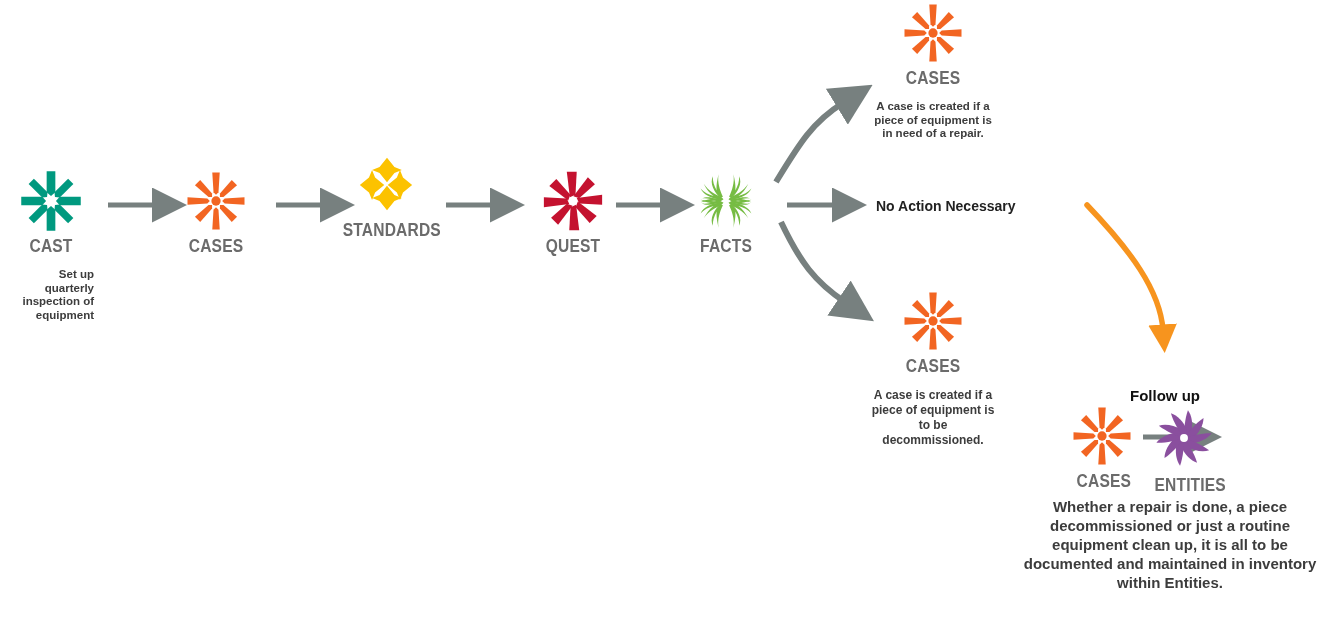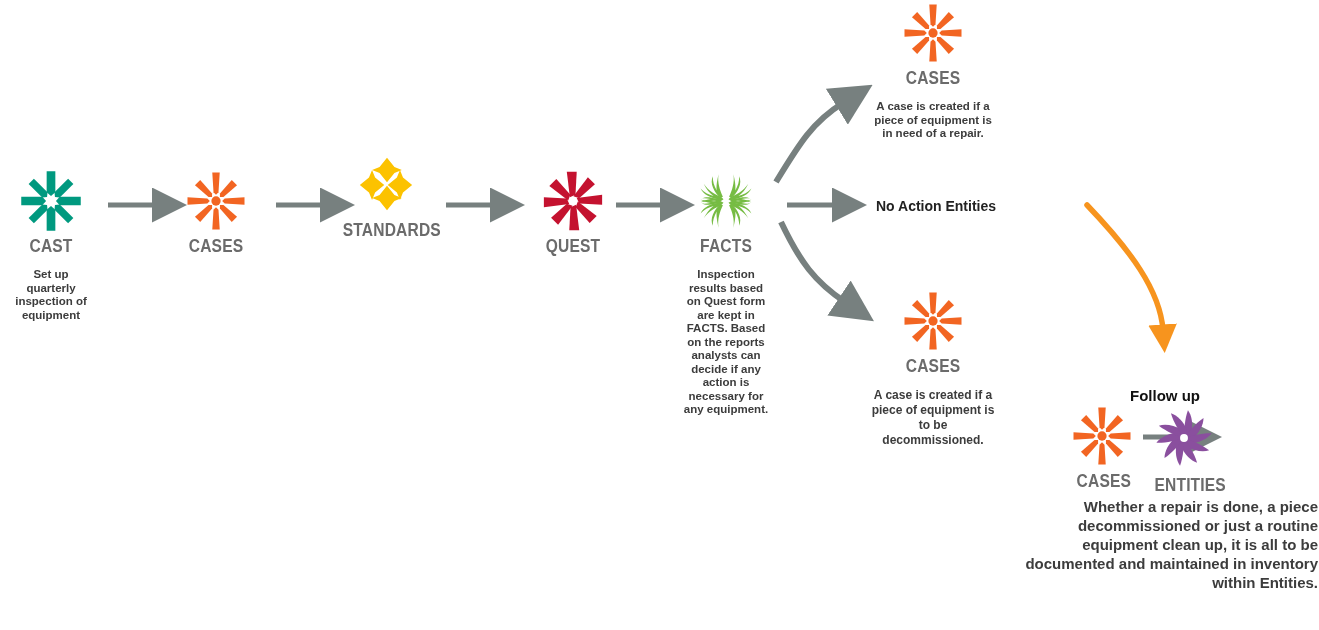--- a/index.html
+++ b/index.html
@@ -66,21 +66,21 @@
     white-space: nowrap;
     margin-top: 16px;
   }
   .para {
     position: absolute;
     font-family: "Liberation Sans", sans-serif;
     font-weight: bold;
     font-size: 15px;
     line-height: 19px;
     color: #3c3c3c;
-    text-align: right;
+    text-align: center;
   }
   svg.arrow-layer {
     position: absolute;
     left: 0; top: 0;
     width: 1319px;
     height: 630px;
     pointer-events: none;
   }
 </style>
 </head>
@@ -136,21 +136,21 @@
         <g transform="rotate(45 50 50)">
           <path d="M44,5 L56,5 L56,36 L50,41 L44,36 Z"></path>
           <path d="M44,95 L56,95 L56,64 L50,59 L44,64 Z"></path>
           <path d="M5,44 L5,56 L36,56 L41,50 L36,44 Z"></path>
           <path d="M95,44 L95,56 L64,56 L59,50 L64,44 Z"></path>
         </g>
       </g>
       <circle cx="50" cy="50" r="8" fill="#ffffff"></circle>
     </svg>
     <span class="node-label">CAST</span>
-    <span class="node-desc" style="padding:0 8px;">Set up quarterly inspection of equipment</span>
+    <span class="node-desc" style="padding:0 8px;text-align:right;">Set up quarterly inspection of equipment</span>
   </div>
 
   <div class="node" style="left:165px; top:170px; width:102px;">
     <svg class="node-icon" width="62" height="62" viewBox="0 0 100 100">
       <g fill="#f26522">
         <g>
           <path d="M44,4 L56,4 L54,36 L50,40 L46,36 Z"></path>
           <path d="M44,96 L56,96 L54,64 L50,60 L46,64 Z"></path>
           <path d="M4,44 L4,56 L36,54 L40,50 L36,46 Z"></path>
           <path d="M96,44 L96,56 L64,54 L60,50 L64,46 Z"></path>
@@ -222,21 +222,20 @@
         </g>
 
         <g transform="translate(100,100) scale(-1,-1)">
           <path d="M44,44 C34,40 22,34 14,22 C18,30 24,38 30,42 C22,40 14,36 9,30 C14,40 26,46 38,47 Z"></path>
           <path d="M45,43 C40,33 36,20 38,7 C36,15 34,26 35,33 C31,26 28,17 29,10 C23,21 31,36 41,45 Z"></path>
           <path d="M44,45 C33,45 18,47 9,52 C18,51 28,49 35,50 C27,53 18,55 11,54 C21,59 36,54 46,47 Z"></path>
         </g>
       </g>
     </svg>
     <span class="node-label">FACTS</span>
-    <span class="node-desc" style="padding:0 6px;">Inspection results based on Quest form are kept in FACTS. Based on the reports analysts can decide if any action is necessary for any equipment.</span>
   </div>
 
   <div class="node" style="left:878px; top:2px; width:110px;">
     <svg class="node-icon" width="62" height="62" viewBox="0 0 100 100">
       <g fill="#f26522">
         <g>
           <path d="M44,4 L56,4 L54,36 L50,40 L46,36 Z"></path>
           <path d="M44,96 L56,96 L54,64 L50,60 L46,64 Z"></path>
           <path d="M4,44 L4,56 L36,54 L40,50 L36,46 Z"></path>
           <path d="M96,44 L96,56 L64,54 L60,50 L64,46 Z"></path>
@@ -247,21 +246,21 @@
           <path d="M8,44 L8,56 L37,54 L41,50 L37,46 Z"></path>
           <path d="M92,44 L92,56 L63,54 L59,50 L63,46 Z"></path>
         </g>
         <circle cx="50" cy="50" r="7.5"></circle>
       </g>
     </svg>
     <span class="node-label">CASES</span>
     <span class="node-desc" style="width:124px; margin-left:-7px;">A case is created if a piece of equipment is in need of a repair.</span>
   </div>
 
-  <div class="plain-text" style="left:876px; top:198px;">No Action Entities</div>
+  <div class="plain-text" style="left:876px; top:198px;">No Action Necessary</div>
 
   <div class="node" style="left:878px; top:290px; width:110px;">
     <svg class="node-icon" width="62" height="62" viewBox="0 0 100 100">
       <g fill="#f26522">
         <g>
           <path d="M44,4 L56,4 L54,36 L50,40 L46,36 Z"></path>
           <path d="M44,96 L56,96 L54,64 L50,60 L46,64 Z"></path>
           <path d="M4,44 L4,56 L36,54 L40,50 L36,46 Z"></path>
           <path d="M96,44 L96,56 L64,54 L60,50 L64,46 Z"></path>
         </g>

